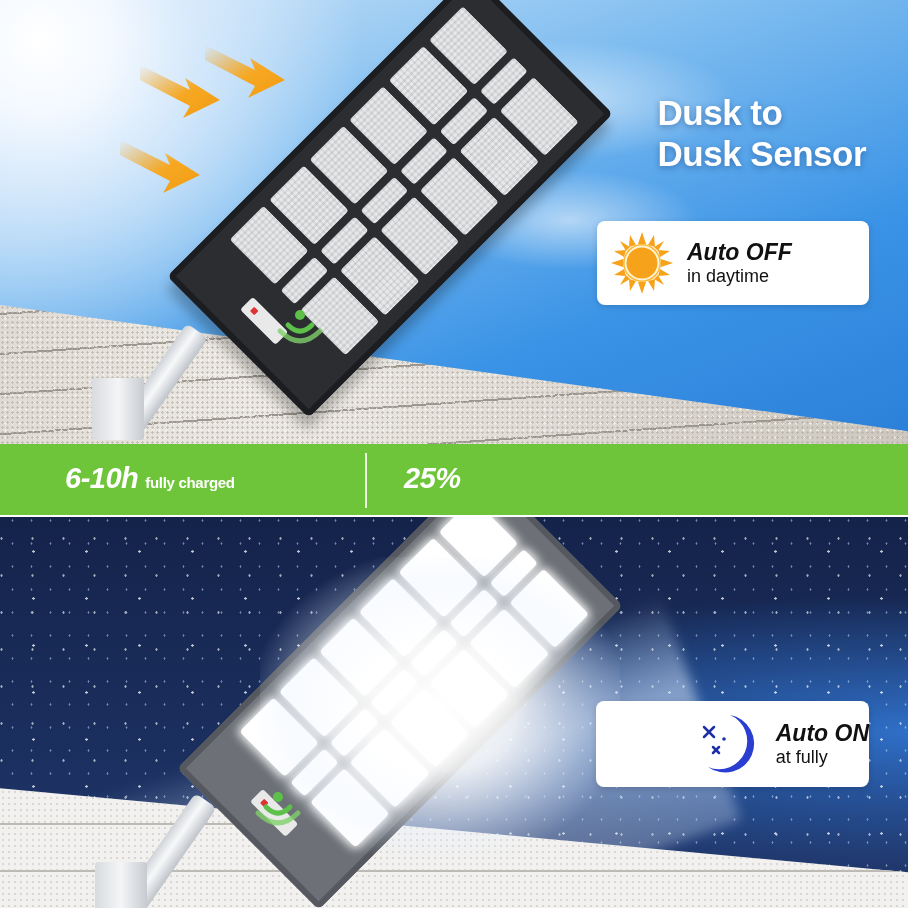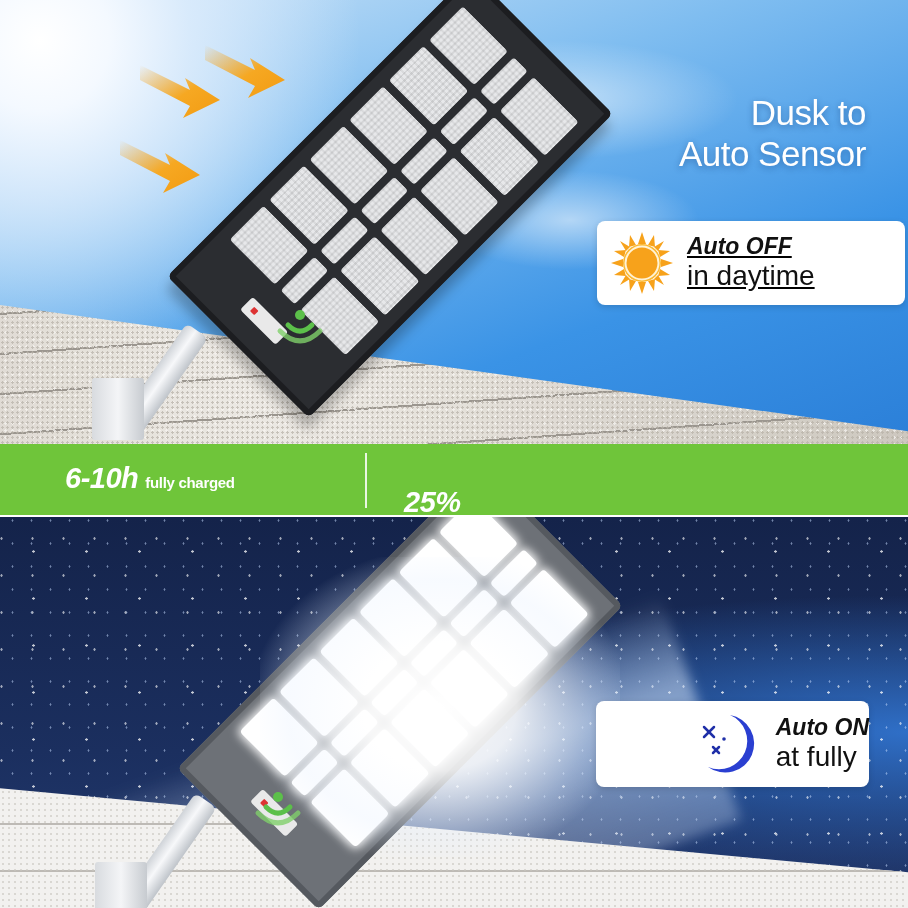--- a/index.html
+++ b/index.html
@@ -75,49 +75,49 @@
   .bracket {
     position: absolute; width: 52px; height: 62px;
     background: linear-gradient(90deg,#d8dbdf,#f4f5f7 50%,#c7cbd0);
     border-radius: 3px;
   }
 
   .wifi { position: absolute; width: 60px; height: 50px; }
 
   
   .headline {
-    position: absolute; right: 42px; top: 92px; text-align: right;
-    color: #ffffff; font-weight: 400; font-size: 35px; line-height: 1.18;
+    position: absolute; right: 42px; top: 92px; text-align: left;
+    color: #ffffff; font-weight: 700; font-size: 35px; line-height: 1.18;
     letter-spacing: -0.5px;
     text-shadow: 0 2px 6px rgba(20,60,120,.45);
   }
   .badge {
     position: absolute; background: #ffffff; border-radius: 8px;
     display: flex; align-items: center;
     box-shadow: 0 2px 6px rgba(0,0,0,.15);
   }
   .badge .ico { width: 90px; height: 80px; display:flex; align-items:center; justify-content:center; }
   .badge .txt { color: #111; line-height: 1.12; }
   .badge .t1 { font-weight: 700; font-style: italic; font-size: 23px; display:block; }
-  .badge .t2 { font-size: 28px; display:block; }
-  .badge-day { left: 597px; top: 221px; width: 308px; height: 84px; text-decoration: underline; }
+  .badge .t2 { font-size: 18px; display:block; }
+  .badge-day { left: 597px; top: 221px; width: 272px; height: 84px; }
   .badge-night { left: 596px; top: 701px; width: 273px; height: 86px; justify-content: flex-end; }
 
   
   .band {
     position: absolute; left: 0; top: 444px; width: 908px; height: 71px;
     background: #6fc53a;
     display: flex; align-items: center;
     color: #ffffff;
   }
   .band .seg { display:flex; align-items: baseline; white-space: nowrap; }
   .band .big { font-weight: 700; font-style: italic; font-size: 29px; letter-spacing: -0.5px; margin-right: 7px; }
   .band .small { font-weight: 700; font-size: 15px; letter-spacing: -0.3px; }
   .band .seg1 { position:absolute; left: 65px; top: 18px; }
-  .band .seg2 { position:absolute; left: 404px; top: 18px; margin-top: 24px; }
+  .band .seg2 { position:absolute; left: 404px; top: 18px; }
   .band .divider { position:absolute; left: 365px; top: 9px; width: 2px; height: 55px; background: rgba(255,255,255,.85); }
 
   
   .night {
     position: absolute; left: 0; top: 517px; width: 908px; height: 391px; overflow: hidden;
     background:
       radial-gradient(ellipse at 100% 55%, #2f6fc7 0%, rgba(40,90,170,0.0) 45%),
       linear-gradient(180deg, #14234a 0%, #1b2f5f 60%, #223a70 100%);
   }
   .stars {
@@ -213,21 +213,21 @@
   </div>
 
   <svg class="wifi" style="left:270px;top:305px;" viewBox="0 0 60 50">
     <circle cx="30" cy="10" r="5" fill="#5cc04a"></circle>
     <path d="M18 20 Q30 32 42 20" stroke="#5cc04a" stroke-width="5" fill="none" stroke-linecap="round"></path>
     <path d="M10 26 Q30 46 50 26" stroke="#7fd06a" stroke-width="5" fill="none" stroke-linecap="round" opacity=".8"></path>
   </svg>
 
   <div class="headline">
     <div>Dusk to</div>
-    <div>Auto Sensor</div>
+    <div>Dusk Sensor</div>
   </div>
 
   <div class="badge badge-day">
     <div class="ico">
       <svg width="66" height="66" viewBox="0 0 66 66">
         <g fill="#f7a21b">
           <polygon points="33,2 37,14 29,14"></polygon>
           <polygon points="33,64 37,52 29,52"></polygon>
           <polygon points="2,33 14,29 14,37"></polygon>
           <polygon points="64,33 52,29 52,37"></polygon>

